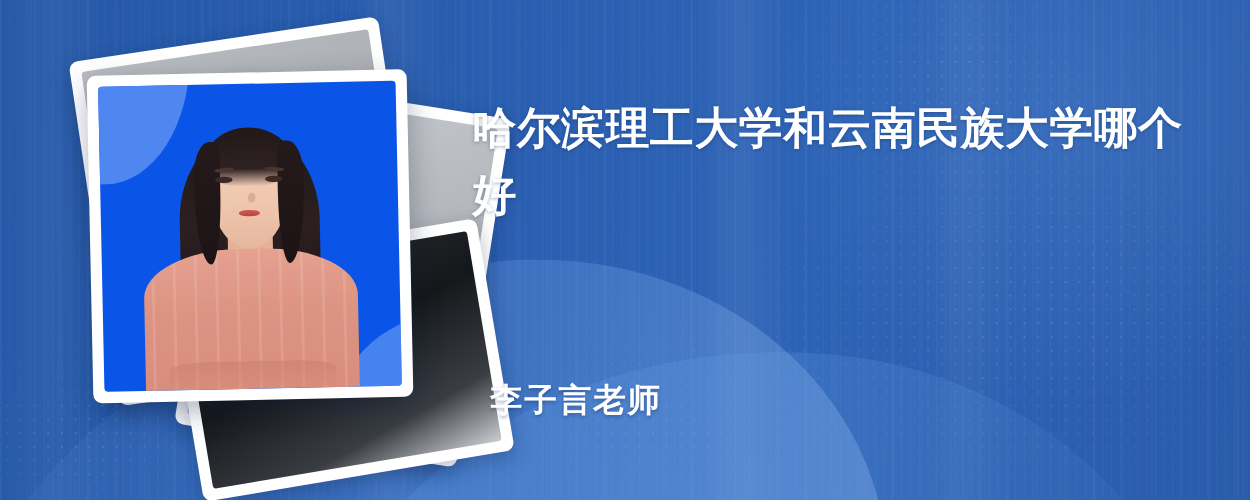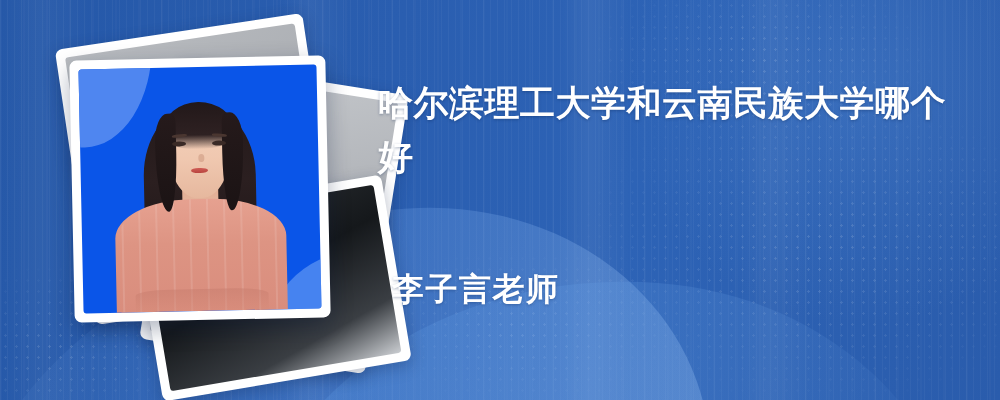--- a/index.html
+++ b/index.html
@@ -277,25 +277,26 @@
     line-height:54px;
     letter-spacing:.5px;
     text-shadow:0 1px 3px rgba(10,35,80,0.35);
   }
   #author-block {
     position:absolute;
     left:14px; top:272px;
   }
   #author-name {
     color:#ffffff;
-    font-size:32px;
+    font-size:26px;
     font-weight:bold;
     line-height:34px;
     letter-spacing:1.5px;
     text-shadow:0 1px 3px rgba(10,35,80,0.32);
+    margin-top:31px;
   }
   #author-role {
     margin-top:7px;
     margin-left:-12px;
     color:#e3ecf9;
     font-size:19px;
     font-weight:normal;
     line-height:26px;
     letter-spacing:1px;
   }

